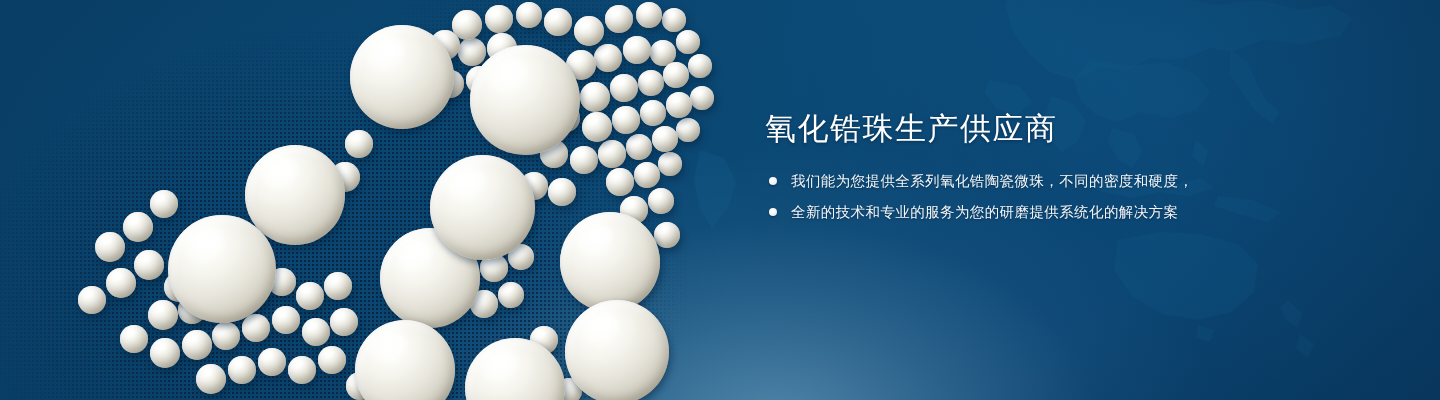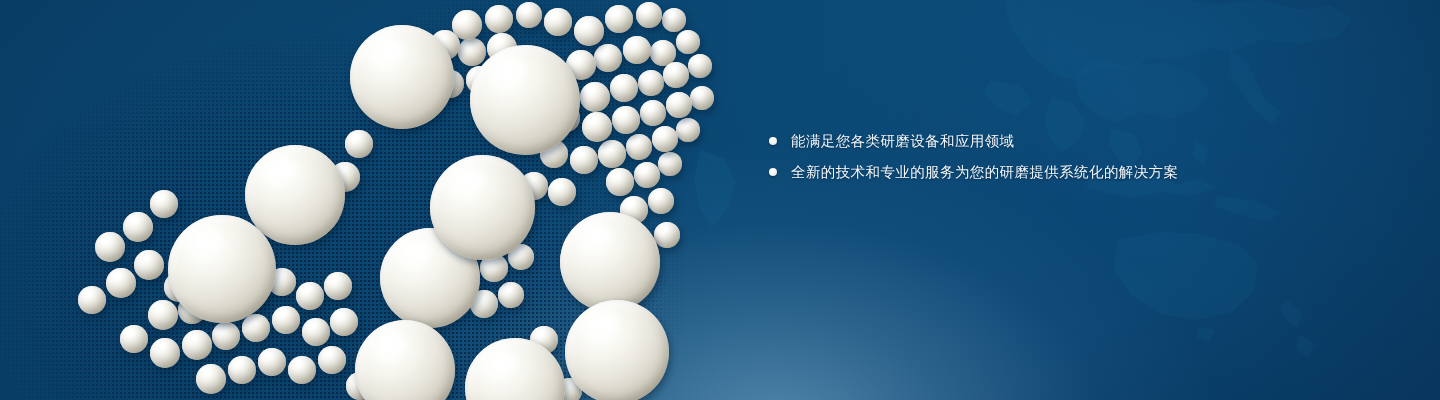--- a/index.html
+++ b/index.html
@@ -249,27 +249,28 @@
       <div class="bead" style="left: 355px; top: 320px; width: 100px; height: 100px; z-index: 100;"></div>
       <div class="bead" style="left: 465px; top: 338px; width: 100px; height: 100px; z-index: 100;"></div>
       <div class="bead" style="left: 350px; top: 25px; width: 104px; height: 104px; z-index: 104;"></div>
       <div class="bead" style="left: 565px; top: 300px; width: 104px; height: 104px; z-index: 104;"></div>
       <div class="bead" style="left: 430px; top: 155px; width: 105px; height: 105px; z-index: 105;"></div>
       <div class="bead" style="left: 168px; top: 215px; width: 108px; height: 108px; z-index: 108;"></div>
       <div class="bead" style="left: 470px; top: 45px; width: 110px; height: 110px; z-index: 110;"></div>
     </div>
 
   <div id="copy">
+    <div id="title">氧化锆珠生产供应商</div>
 
     <div id="bullets">
 
       <div class="bullet-row">
         <span class="bullet-dot"></span>
         <div class="bullet-text">
-          <span class="cont">能满足您各类研磨设备和应用领域</span>
+          <span>我们能为您提供全系列氧化锆陶瓷微珠，不同的密度和硬度，</span>
         </div>
       </div>
 
       <div class="bullet-row">
         <span class="bullet-dot"></span>
         <div class="bullet-text">
           <span>全新的技术和专业的服务为您的研磨提供系统化的解决方案</span>
         </div>
       </div>
 

